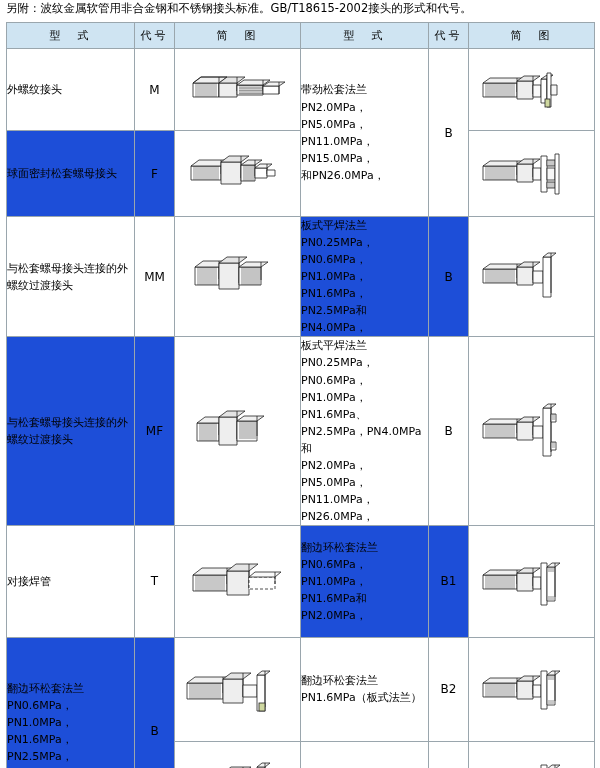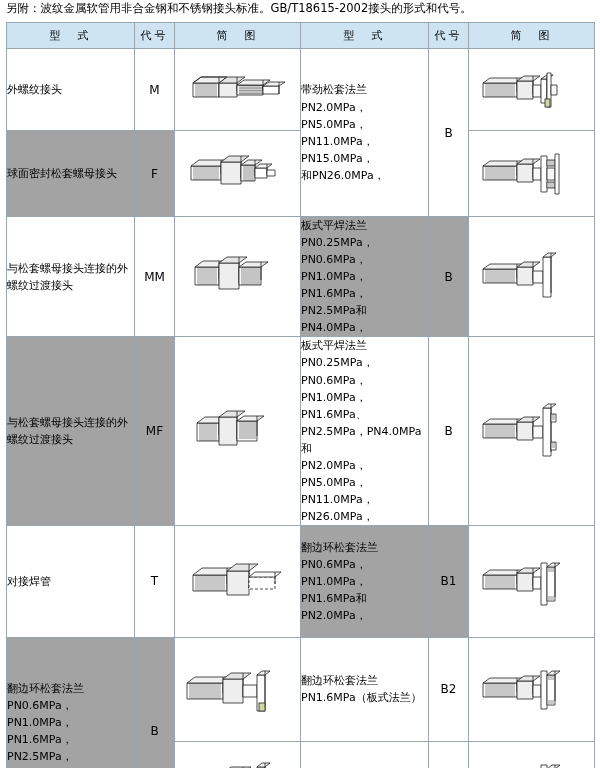--- a/index.html
+++ b/index.html
@@ -50,21 +50,21 @@
     line-height: 1.55;
     padding: 5px 6px;
     color: #000;
     text-align: left;
   }
   .codecell {
     font-size: 12px;
     text-align: center;
     color: #000;
   }
-  .yellow { background: #a3a3a3; }
+  .yellow { background: #1d4ed8; }
   .white  { background: #ffffff; }
   .figcell { padding: 2px; text-align: center; }
   .figcell svg { display: block; margin: 0 auto; }
 </style>
 </head>
 <body>
 
 <div id="page">
 
   <div class="caption">另附：波纹金属软管用非合金钢和不锈钢接头标准。GB/T18615-2002接头的形式和代号。</div>

